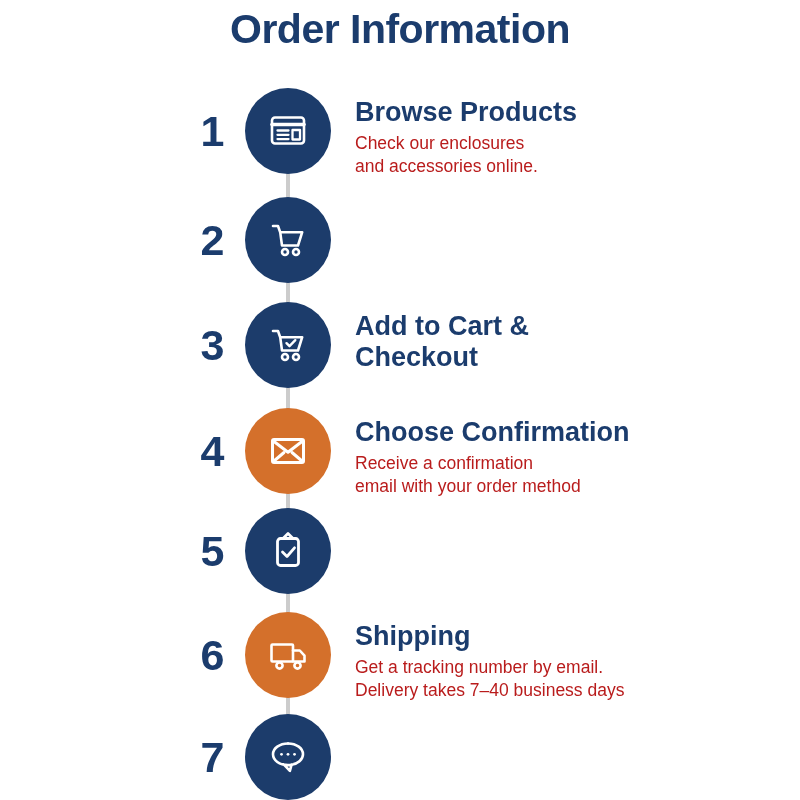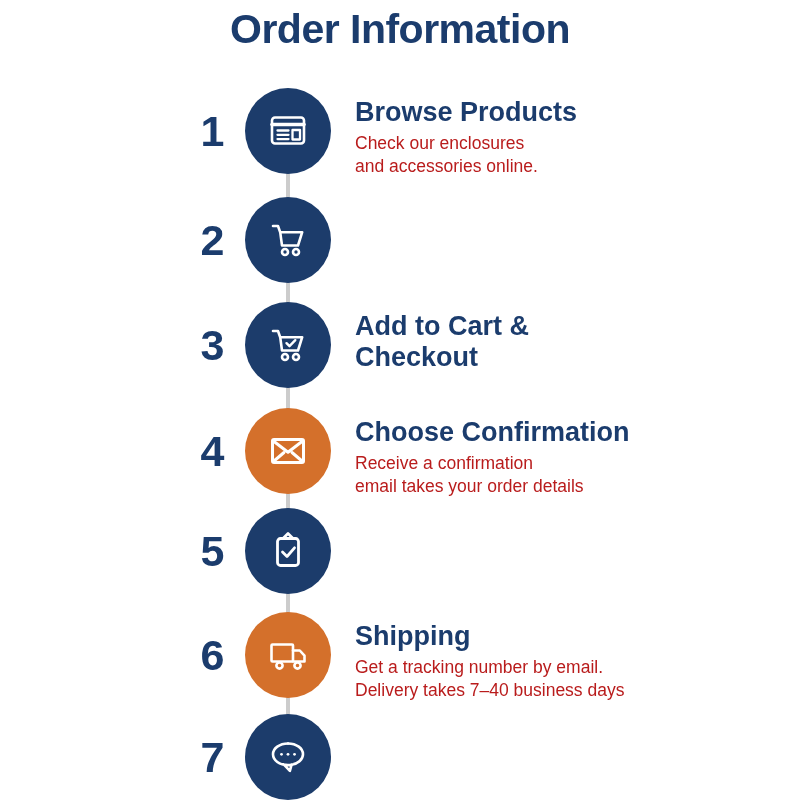--- a/index.html
+++ b/index.html
@@ -137,21 +137,21 @@
             <svg viewBox="0 0 48 48" fill="none" stroke="#ffffff" stroke-width="2.6" stroke-linecap="round" stroke-linejoin="round" xmlns="http://www.w3.org/2000/svg">
               <rect x="8.5" y="12.5" width="31" height="23" rx="1.5" stroke-width="3"></rect>
               <path d="M10 14.5l14 10.8 14-10.8" stroke-width="3"></path>
               <path d="M10 34l10-8.5M38 34l-10-8.5" stroke-width="3"></path>
             </svg>
           </span>
     </div>
     <div class="step-text">
       <div class="step-title">Choose Confirmation</div>
       <div class="step-description">Receive a confirmation
-email takes your order details</div>
+email with your order method</div>
     </div>
   </div>
       <div class="step-row" style="top: 508px;">
     <div class="step-number">5</div>
     <div class="step-circle" style="background: rgb(28, 60, 107);">
       <span class="step-icon">
             <svg viewBox="0 0 48 48" fill="none" stroke="#ffffff" stroke-width="2.6" stroke-linecap="round" stroke-linejoin="round" xmlns="http://www.w3.org/2000/svg">
               <rect x="13.5" y="11.5" width="21" height="27" rx="3" stroke-width="2.8"></rect>
               <path d="M19 11.5L24 6.5l5 5" stroke-width="2.8"></path>
               <path d="M18.5 25l4.5 4.5 7.5-8.7" stroke-width="2.8"></path>

